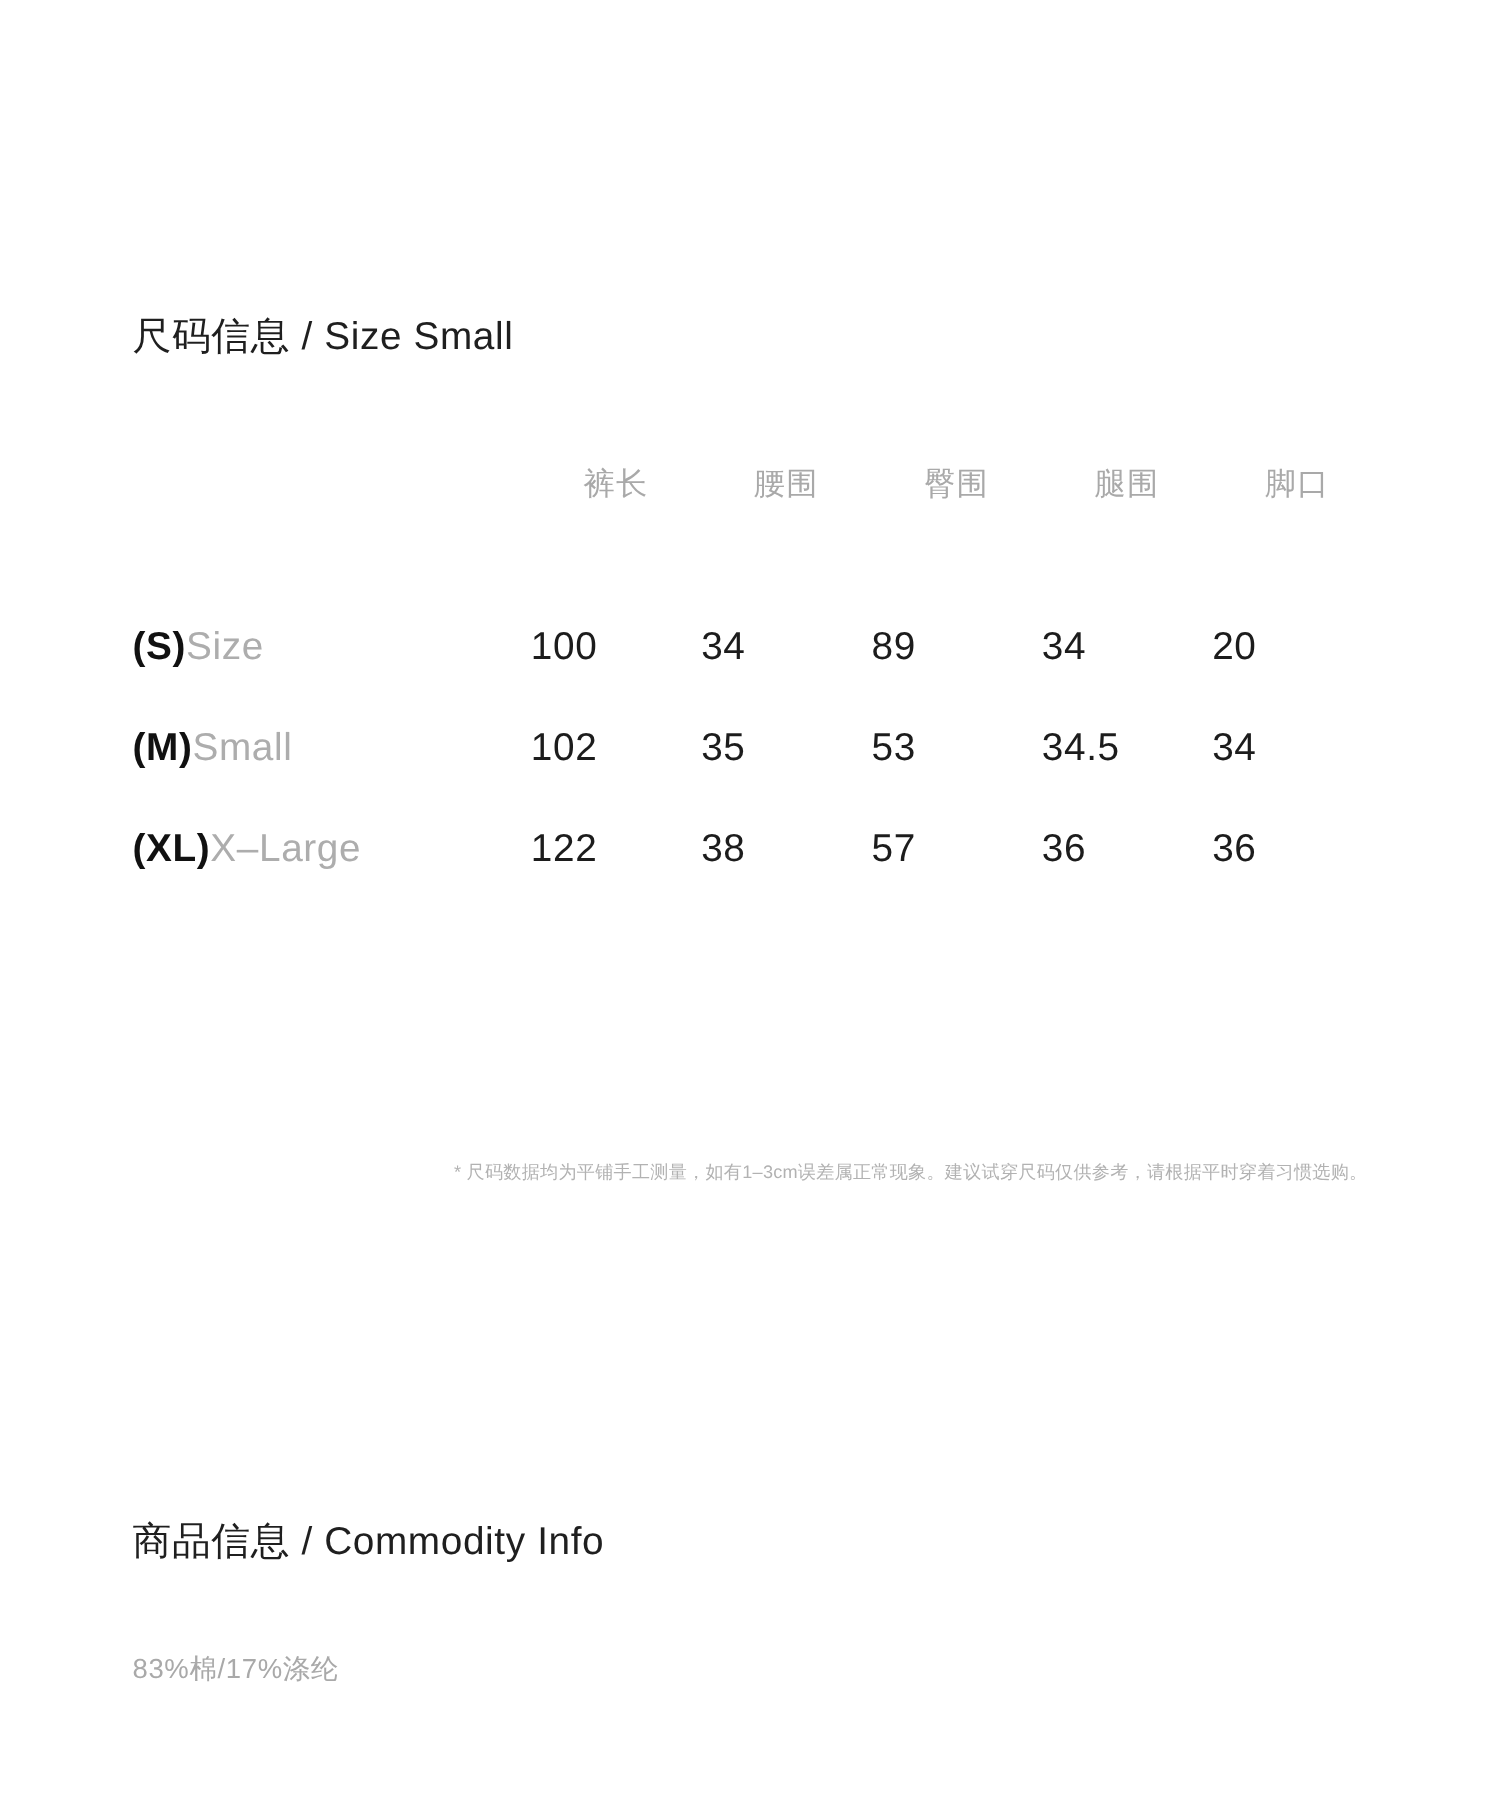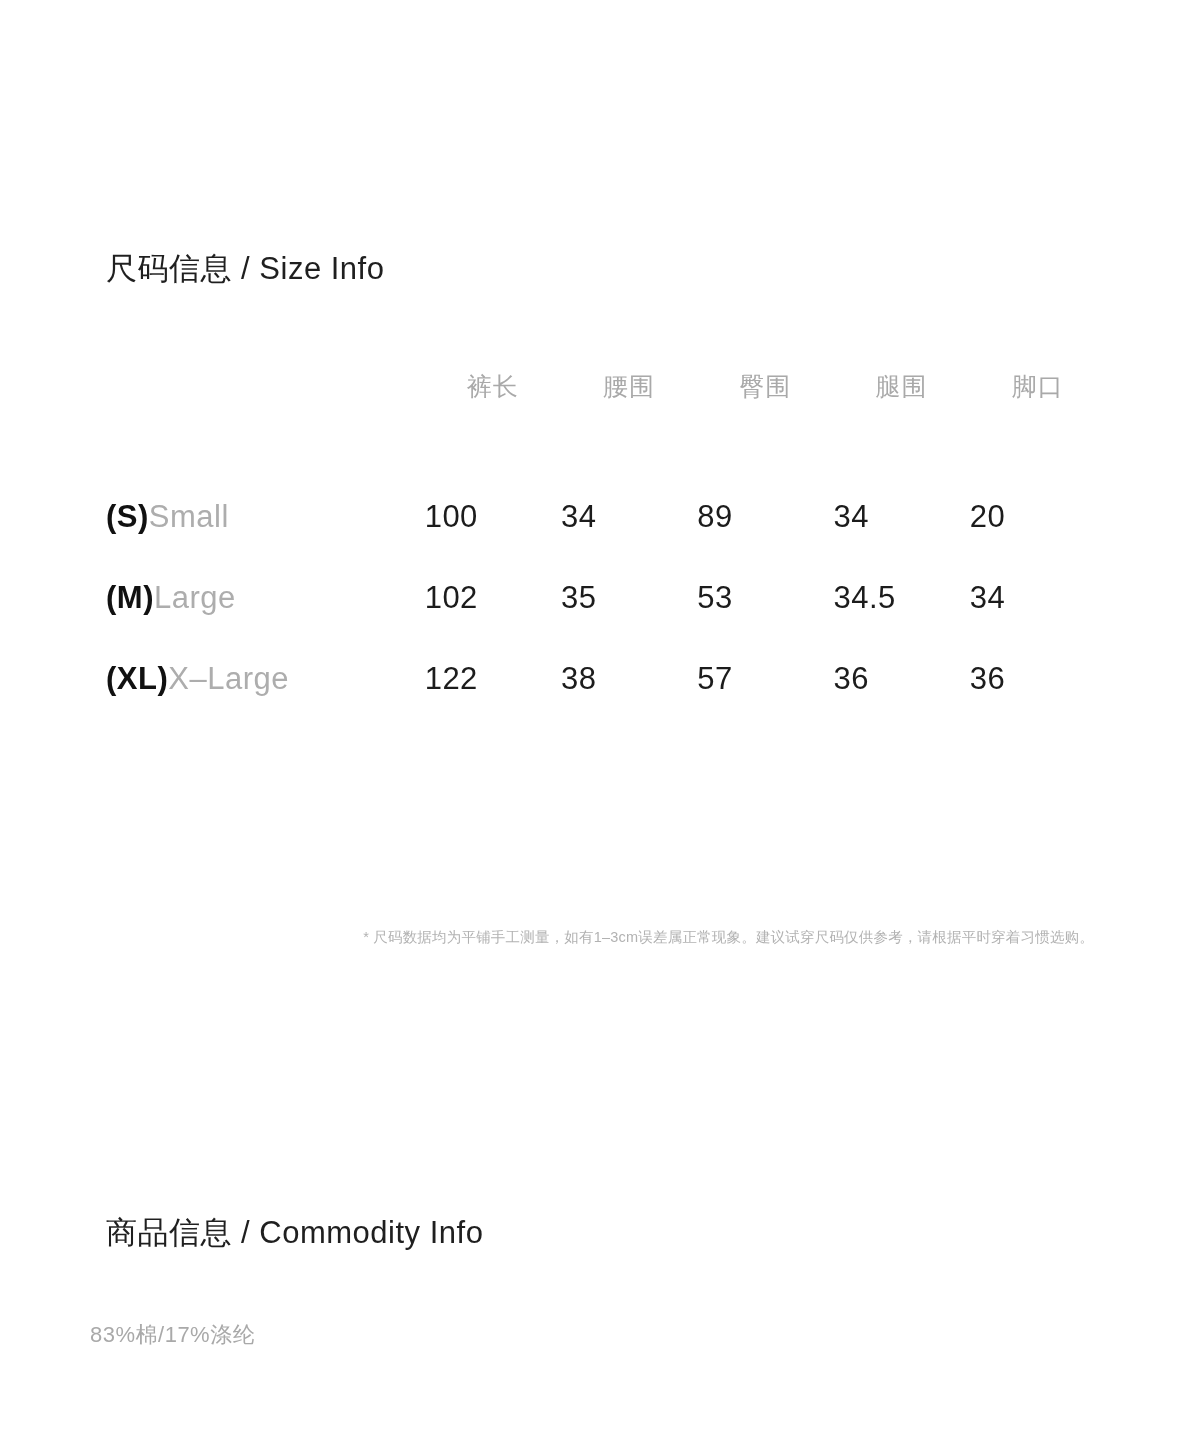--- a/index.html
+++ b/index.html
@@ -109,35 +109,35 @@
 
   
   #commodity-title {
     position: absolute;
     left: 106px;
     top: 1212px;
   }
 
   .commodity-body {
     position: absolute;
-    left: 90px;
+    left: 106px;
     top: 1320px;
     font-size: 22px;
     color: #a9a9a9;
     letter-spacing: 0.5px;
   }
 </style>
 </head>
 <body>
 
 <div class="page">
 
   <section class="size-section">
 
-    <h2 class="section-title" id="size-title">尺码信息 / Size Info</h2>
+    <h2 class="section-title" id="size-title">尺码信息 / Size Small</h2>
 
     <table class="size-table">
       <colgroup>
         <col class="label-col">
         <col class="data-col">
         <col class="data-col">
         <col class="data-col">
         <col class="data-col">
         <col class="data-col">
       </colgroup>
@@ -148,32 +148,32 @@
           <th>腰围</th>
           <th>臀围</th>
           <th>腿围</th>
           <th>脚口</th>
         </tr>
       </thead>
       <tbody>
 
         <tr>
           <td class="size-label">
-            <span class="code">(S)</span><span class="name">Small</span>
+            <span class="code">(S)</span><span class="name">Size</span>
           </td>
           <td>100</td>
           <td>34</td>
           <td>89</td>
           <td>34</td>
           <td>20</td>
         </tr>
 
         <tr>
           <td class="size-label">
-            <span class="code">(M)</span><span class="name">Large</span>
+            <span class="code">(M)</span><span class="name">Small</span>
           </td>
           <td>102</td>
           <td>35</td>
           <td>53</td>
           <td>34.5</td>
           <td>34</td>
         </tr>
 
 
         <tr>

